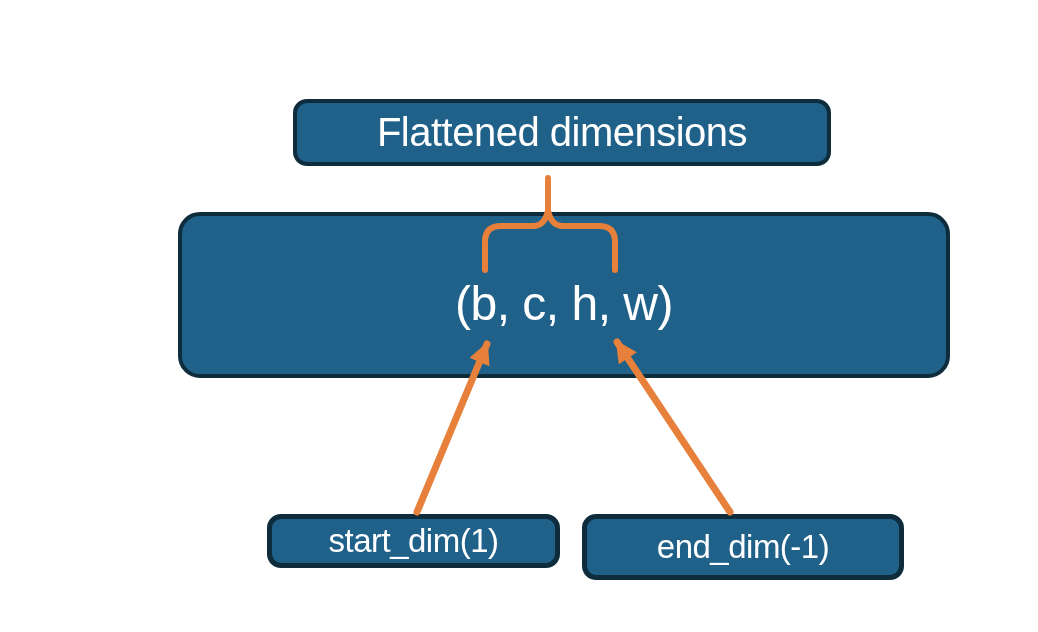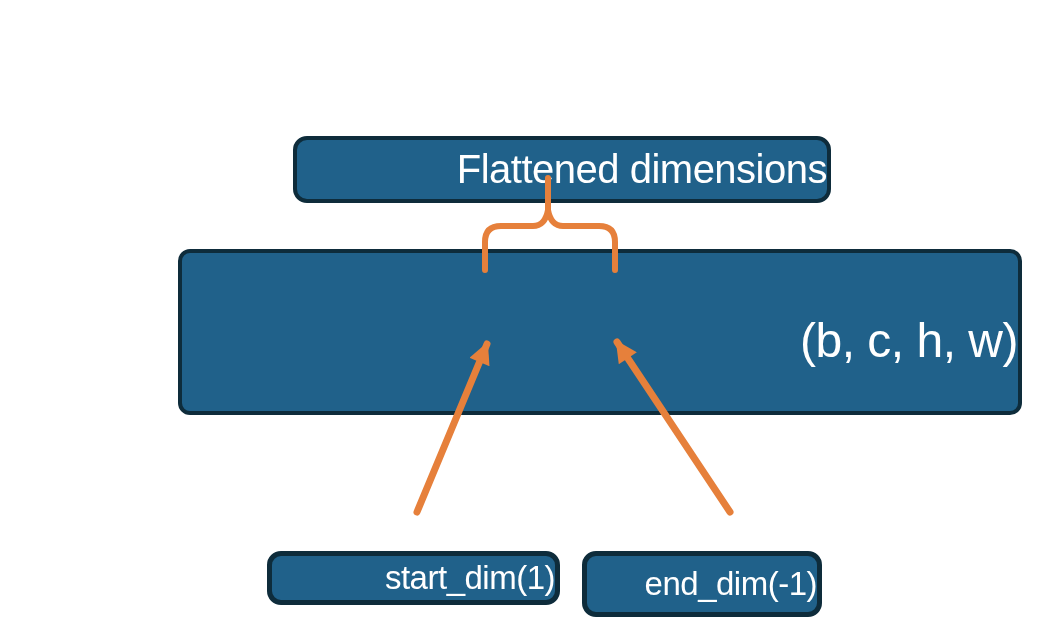--- a/index.html
+++ b/index.html
@@ -15,48 +15,47 @@
     overflow: hidden;
   }
   .node {
     position: absolute;
     box-sizing: border-box;
     background: var(--box-fill, #20618a);
     border: 4px solid var(--box-border, #0e2c3b);
     color: var(--text, #ffffff);
     display: flex;
     align-items: center;
-    justify-content: flex-end;
+    justify-content: center;
     letter-spacing: -0.5px;
     white-space: nowrap;
-    margin-top: 37px;
   }
   .node-flattened {
     left: 293px; top: 99px;
     width: 538px; height: 67px;
     border-radius: 14px;
     font-size: 40px;
   }
   .node-tuple {
     left: 178px; top: 212px;
-    width: 844px; height: 166px;
-    border-radius: 12px;
+    width: 772px; height: 166px;
+    border-radius: 22px;
     font-size: 48px;
     padding-top: 16px;
   }
   .node-start {
     left: 267px; top: 514px;
     width: 293px; height: 54px;
     border-radius: 14px;
     border-width: 5px;
     font-size: 33px;
   }
   .node-end {
     left: 582px; top: 514px;
-    width: 240px; height: 66px;
+    width: 322px; height: 66px;
     border-radius: 14px;
     border-width: 5px;
     font-size: 33px;
   }
   svg.connector-layer {
     position: absolute;
     left: 0; top: 0;
     width: 1038px; height: 632px;
     pointer-events: none;
   }

